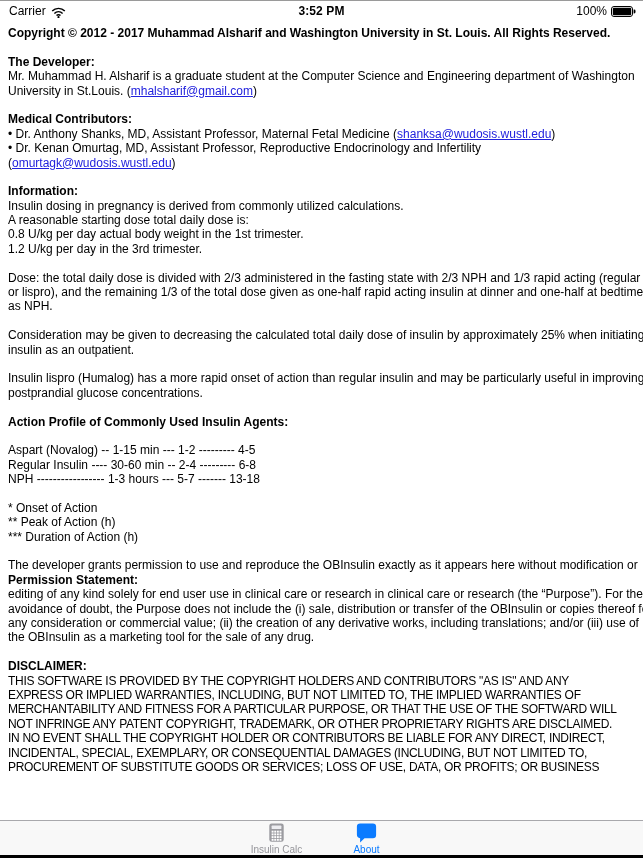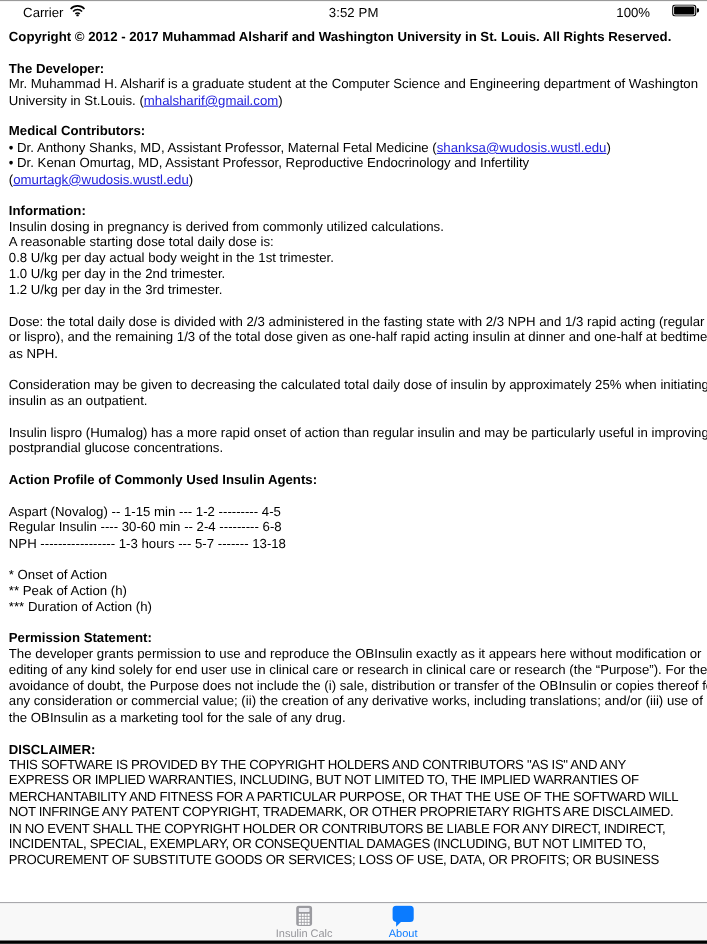--- a/index.html
+++ b/index.html
@@ -7,23 +7,23 @@
     width:643px;height:858px;position:relative;overflow:hidden;
     background:#ffffff;color:#000;
     font-family:"Liberation Sans", sans-serif;
   }
   .top-edge{position:absolute;top:0;left:0;width:100%;height:1px;background:#9a9a9a;}
   
   .status-bar{
     position:absolute;top:1px;left:0;width:100%;height:20px;
     font-size:12px;color:var(--status-text,#000);
   }
-  .sb-left{position:absolute;left:9px;top:3px;display:flex;align-items:flex-start;gap:5px;margin-left:12px;}
-  .sb-center{position:absolute;left:0;right:0;top:3px;text-align:center;font-weight:normal;letter-spacing:.1px;}
-  .sb-right{position:absolute;right:7px;top:3px;display:flex;align-items:flex-start;gap:20px;}
+  .sb-left{position:absolute;left:9px;top:3px;display:flex;align-items:flex-end;gap:5px;}
+  .sb-center{position:absolute;left:0;right:0;top:3px;text-align:center;font-weight:bold;letter-spacing:.1px;}
+  .sb-right{position:absolute;right:7px;top:3px;display:flex;align-items:center;gap:4px;}
   
   .content{
     position:absolute;top:20px;left:0;right:0;bottom:0;
     padding:6px 8px 0 8px;
     font-size:12px;line-height:14.4px;overflow:hidden;
   }
   .line{height:14.4px;white-space:nowrap;}
   .line.bold{font-weight:bold;}
   .line.caps{letter-spacing:-0.3px;}
   a.email-link{color:var(--link-blue,#2222dd);text-decoration:underline;cursor:pointer;}
@@ -76,21 +76,20 @@
     <div class="line">&nbsp;</div>
     <div class="line bold"><span>Medical Contributors:</span></div>
     <div class="line"><span>• Dr. Anthony Shanks, MD, Assistant Professor, Maternal Fetal Medicine (</span><a class="email-link">shanksa@wudosis.wustl.edu</a><span>)</span></div>
     <div class="line"><span>• Dr. Kenan Omurtag, MD, Assistant Professor, Reproductive Endocrinology and Infertility</span></div>
     <div class="line"><span>(</span><a class="email-link">omurtagk@wudosis.wustl.edu</a><span>)</span></div>
     <div class="line">&nbsp;</div>
     <div class="line bold"><span>Information:</span></div>
     <div class="line"><span>Insulin dosing in pregnancy is derived from commonly utilized calculations.</span></div>
     <div class="line"><span>A reasonable starting dose total daily dose is:</span></div>
     <div class="line"><span>0.8 U/kg per day actual body weight in the 1st trimester.</span></div>
-    <div class="line"><span>1.0 U/kg per day in the 2nd trimester.</span></div>
     <div class="line"><span>1.2 U/kg per day in the 3rd trimester.</span></div>
     <div class="line">&nbsp;</div>
     <div class="line"><span>Dose: the total daily dose is divided with 2/3 administered in the fasting state with 2/3 NPH and 1/3 rapid acting (regular</span></div>
     <div class="line"><span>or lispro), and the remaining 1/3 of the total dose given as one-half rapid acting insulin at dinner and one-half at bedtime</span></div>
     <div class="line"><span>as NPH.</span></div>
     <div class="line">&nbsp;</div>
     <div class="line"><span>Consideration may be given to decreasing the calculated total daily dose of insulin by approximately 25% when initiating</span></div>
     <div class="line"><span>insulin as an outpatient.</span></div>
     <div class="line">&nbsp;</div>
     <div class="line"><span>Insulin lispro (Humalog) has a more rapid onset of action than regular insulin and may be particularly useful in improving</span></div>
@@ -99,22 +98,22 @@
     <div class="line bold"><span>Action Profile of Commonly Used Insulin Agents:</span></div>
     <div class="line">&nbsp;</div>
     <div class="line"><span>Aspart (Novalog) -- 1-15 min --- 1-2 --------- 4-5</span></div>
     <div class="line"><span>Regular Insulin ---- 30-60 min -- 2-4 --------- 6-8</span></div>
     <div class="line"><span>NPH ----------------- 1-3 hours --- 5-7 ------- 13-18</span></div>
     <div class="line">&nbsp;</div>
     <div class="line"><span>* Onset of Action</span></div>
     <div class="line"><span>** Peak of Action (h)</span></div>
     <div class="line"><span>*** Duration of Action (h)</span></div>
     <div class="line">&nbsp;</div>
+    <div class="line"><span>The developer grants permission to use and reproduce the OBInsulin exactly as it appears here without modification or</span></div>
     <div class="line bold"><span>Permission Statement:</span></div>
-    <div class="line"><span>The developer grants permission to use and reproduce the OBInsulin exactly as it appears here without modification or</span></div>
     <div class="line"><span>editing of any kind solely for end user use in clinical care or research in clinical care or research (the “Purpose”). For the</span></div>
     <div class="line"><span>avoidance of doubt, the Purpose does not include the (i) sale, distribution or transfer of the OBInsulin or copies thereof for</span></div>
     <div class="line"><span>any consideration or commercial value; (ii) the creation of any derivative works, including translations; and/or (iii) use of</span></div>
     <div class="line"><span>the OBInsulin as a marketing tool for the sale of any drug.</span></div>
     <div class="line">&nbsp;</div>
     <div class="line bold"><span>DISCLAIMER:</span></div>
     <div class="line caps"><span>THIS SOFTWARE IS PROVIDED BY THE COPYRIGHT HOLDERS AND CONTRIBUTORS "AS IS" AND ANY</span></div>
     <div class="line caps"><span>EXPRESS OR IMPLIED WARRANTIES, INCLUDING, BUT NOT LIMITED TO, THE IMPLIED WARRANTIES OF</span></div>
     <div class="line caps"><span>MERCHANTABILITY AND FITNESS FOR A PARTICULAR PURPOSE, OR THAT THE USE OF THE SOFTWARD WILL</span></div>
     <div class="line caps"><span>NOT INFRINGE ANY PATENT COPYRIGHT, TRADEMARK, OR OTHER PROPRIETARY RIGHTS ARE DISCLAIMED.</span></div>

